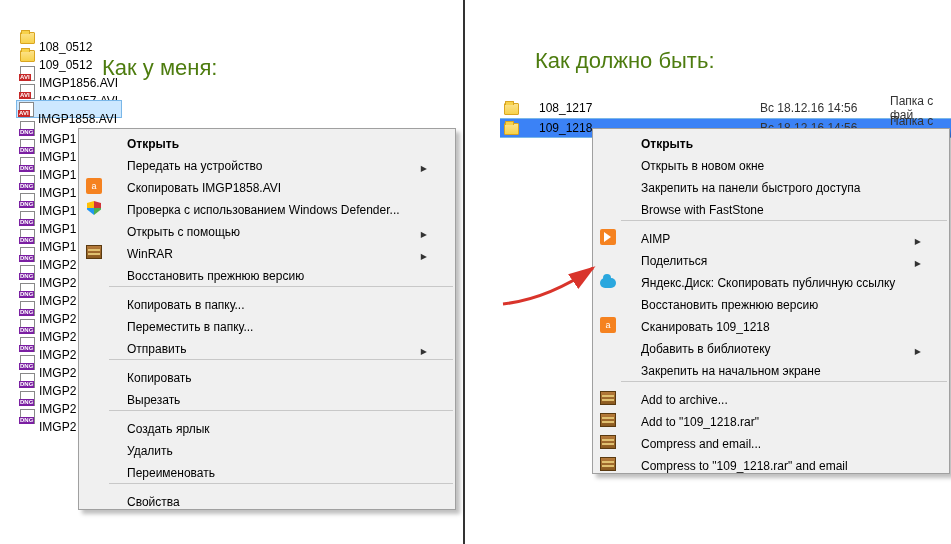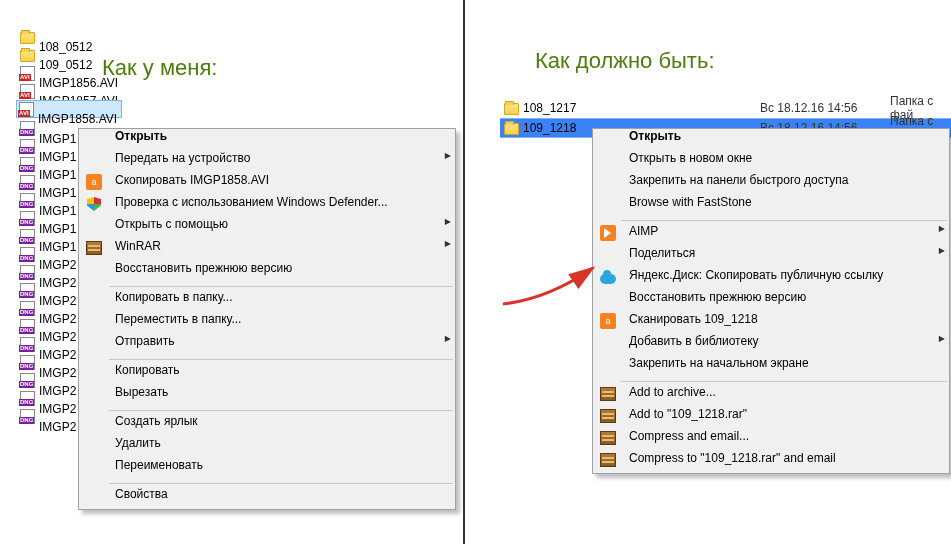--- a/index.html
+++ b/index.html
@@ -77,24 +77,24 @@
   .ctx-menu {
     position: absolute;
     background: #f0f0f0;
     border: 1px solid #a0a0a0;
     box-shadow: 4px 4px 4px rgba(0,0,0,0.25);
     font-size: 12px;
     z-index: 10;
   }
   .ctx-item {
     display: flex;
-    align-items: flex-start;
+    align-items: flex-end;
     height: 22px;
-    padding: 0 4px 0 6px;
-    gap: 12px;
+    padding: 0 28px 0 6px;
+    gap: 24px;
     white-space: nowrap;
   }
   .ctx-item .ci-icon { width: 18px; height: 18px; display:flex; align-items:center; justify-content:center; flex-shrink:0; }
   .ctx-item .ci-label { flex: 1; }
   .ctx-item .ci-arrow { width: 10px; text-align: right; color:#333; }
   .ctx-item.bold .ci-label { font-weight: bold; }
   .ctx-sep {
     height: 1px;
     margin: 3px 2px 3px 30px;
     background: #c8c8c8;
@@ -103,21 +103,21 @@
   .ctx-menu.right-menu { left: 592px; top: 128px; width: 358px; }
   .ctx-menu.right-menu .ctx-sep { margin-left: 28px; }
 
   .right-list {
     position:absolute; top: 98px; left: 500px; right: 0;
   }
   .rrow {
     display:flex; align-items:center; height:20px; font-size:12px;
   }
   .rrow.sel { background:#3b82f6; border-top:1px solid #7ab7e8; border-bottom:1px solid #7ab7e8; }
-  .rrow .name { display:flex; align-items:flex-start; gap:4px; width:260px; padding-left:4px; }
+  .rrow .name { display:flex; align-items:flex-start; gap:20px; width:260px; padding-left:4px; }
   .rrow .date { width:130px; color:#333; }
   .rrow .type { flex:1; color:#333; }
 
   
   .sq { width:16px; height:16px; border-radius:2px; display:flex; align-items:center; justify-content:center; font-size:9px; color:#fff; }
   .sq.orange { background:#f58220; }
   .winrar-ico {
     width:16px; height:14px; background:linear-gradient(#b57a3a,#8a5a20); border:1px solid #5a3a10; position:relative;
   }
   .winrar-ico::before{content:""; position:absolute; top:3px; left:1px; right:1px; height:2px; background:#e0c070;}

